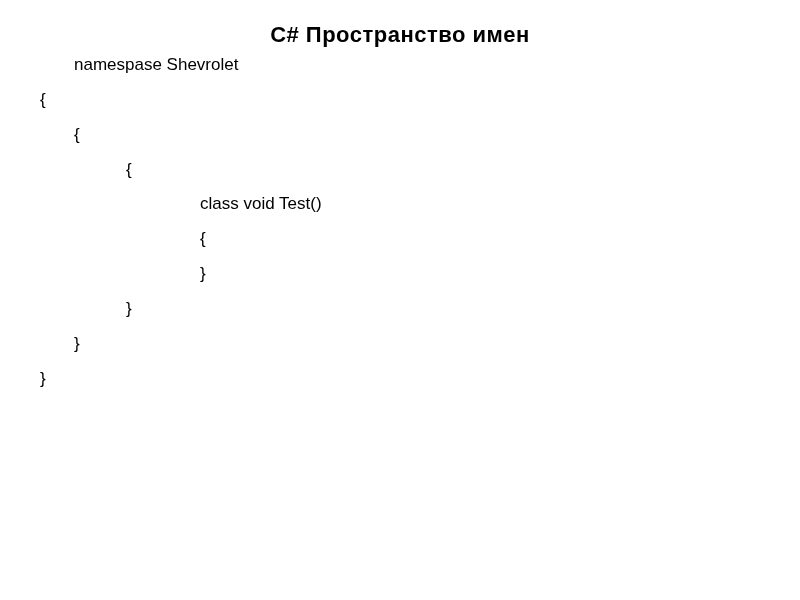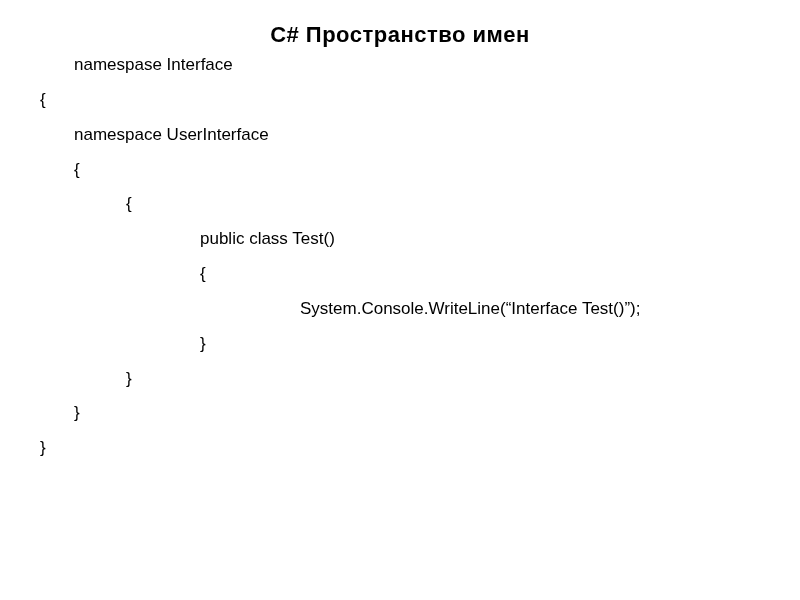--- a/index.html
+++ b/index.html
@@ -34,25 +34,23 @@
     .indent-2 { padding-left: 86px; }
     .indent-3 { padding-left: 160px; }
     .indent-4 { padding-left: 260px; }
   </style>
 </head>
 <body>
 
 <div class="title">C#  Пространство имен</div>
 
 <div class="code-block">
-  <div class="code-line indent-1">namespase Interface</div>
+  <div class="code-line indent-1">namespase Shevrolet</div>
   <div class="code-line indent-0">{</div>
-  <div class="code-line indent-1">namespace UserInterface</div>
   <div class="code-line indent-1">{</div>
   <div class="code-line indent-2">{</div>
-  <div class="code-line indent-3">public class Test()</div>
+  <div class="code-line indent-3">class void Test()</div>
   <div class="code-line indent-3">{</div>
-  <div class="code-line indent-4">System.Console.WriteLine(“Interface Test()”);</div>
   <div class="code-line indent-3">}</div>
   <div class="code-line indent-2">}</div>
   <div class="code-line indent-1">}</div>
   <div class="code-line indent-0">}</div>
 </div>
 
 </body></html>

